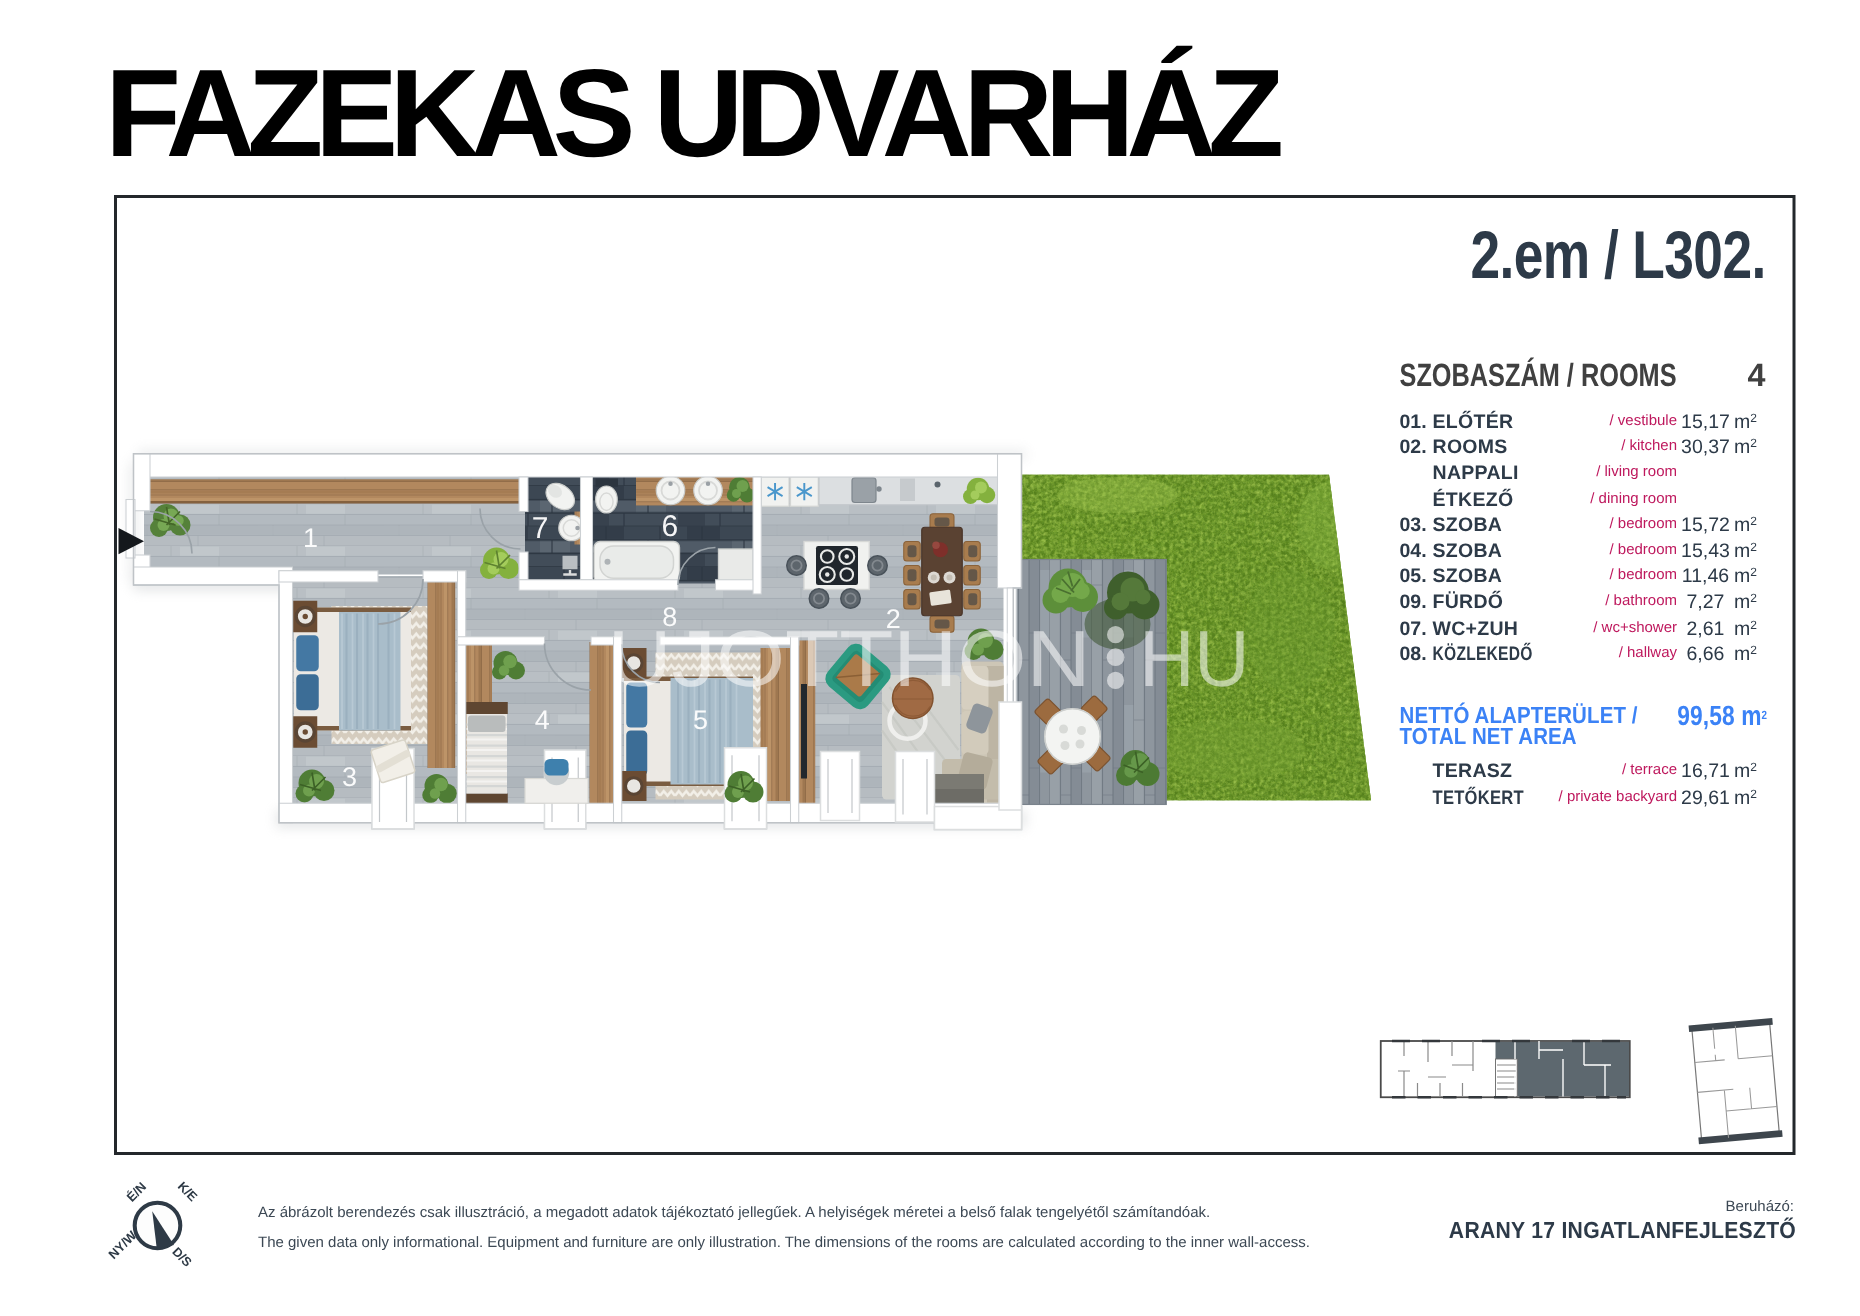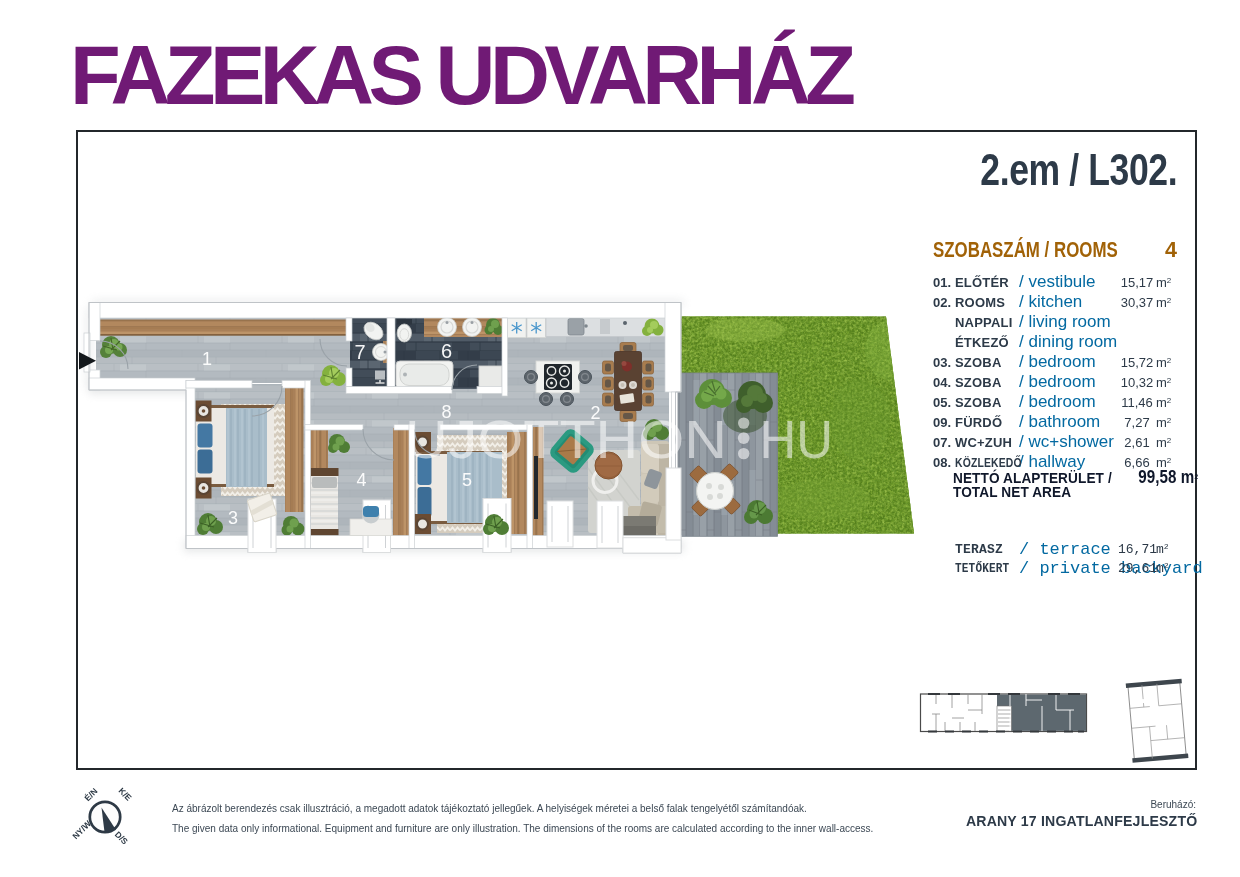--- a/index.html
+++ b/index.html
@@ -1,36 +1,36 @@
 <!DOCTYPE html>
 <html><head>
 <meta charset="utf-8">
 <style>
   html,body{margin:0;padding:0;}
   body{width:1240px;height:877px;position:relative;background:#ffffff;overflow:hidden;
        font-family:"Liberation Sans", sans-serif;}
   .abs{position:absolute;}
-  #title{left:70px;top:28px;font-size:83px;font-weight:bold;color:#701a75;letter-spacing:-5.6px;white-space:nowrap;}
+  #title{left:70px;top:28px;font-size:83px;font-weight:bold;color:#000000;letter-spacing:-5.6px;white-space:nowrap;}
   #frame{left:76px;top:130px;width:1121px;height:640px;border:2px solid #23272b;box-sizing:border-box;background:#fff;}
   #unit{right:63px;top:144px;font-size:45px;font-weight:bold;color:#2d3a48;letter-spacing:-0.5px;transform:scaleX(0.79);transform-origin:right top;}
-  #rooms-h{left:933px;top:238px;width:244px;font-size:21.5px;font-weight:bold;color:#a16207;}
+  #rooms-h{left:933px;top:238px;width:244px;font-size:21.5px;font-weight:bold;color:#404040;}
   #rooms-h .t{display:inline-block;transform:scaleX(0.785);transform-origin:left top;white-space:nowrap;}
   #rooms-h .n{position:absolute;right:0;top:0;}
   table.rt{position:absolute;left:933px;top:272px;border-collapse:collapse;width:245px;font-size:13px;color:#2d3a48;table-layout:fixed;}
   table.rt td{padding:0;height:17.2px;vertical-align:middle;white-space:nowrap;}
   td.c1{width:22px;font-weight:bold;}
   td.c2{width:64px;font-weight:bold;letter-spacing:0.2px;margin-left:32px;}
-  td.c3{font-size:17px;color:#0369a1;}
+  td.c3{font-size:10px;color:#be185d;text-align:right;}
   td.c4{text-align:center;width:38px;}
   td.c5{text-align:left;width:22px;}
   sup{font-size:8px;vertical-align:4px;}
-  #netto{left:933px;top:471px;font-size:15.5px;font-weight:bold;color:#0f172a;line-height:13.5px;width:245px;letter-spacing:0.1px;margin-left:20px;}
+  #netto{left:933px;top:471px;font-size:15.5px;font-weight:bold;color:#3b82f6;line-height:13.5px;width:245px;letter-spacing:0.1px;}
   #netto .nt{display:inline-block;transform:scaleX(0.88);transform-origin:left top;white-space:nowrap;}
   #netto .v{position:absolute;right:0;top:-1px;font-size:18.5px;transform:scaleX(0.82);transform-origin:right top;}
-  #terr{left:933px;top:540px;width:245px;font-size:13.5px;color:#2d3a48;font-family:Liberation Mono, monospace;}
+  #terr{left:933px;top:505px;width:245px;font-size:13.5px;color:#2d3a48;}
   #terr table{border-collapse:collapse;width:245px;font-size:13px;color:#2d3a48;table-layout:fixed;}
   #terr td{padding:0;height:17.4px;vertical-align:middle;white-space:nowrap;}
   #disc{left:172px;top:799px;font-size:10px;color:#3c4854;line-height:19.5px;}
   #beru{right:44px;top:799px;font-size:10px;color:#3c4854;text-align:right;}
   #arany{right:43px;top:812px;font-size:15.5px;font-weight:bold;color:#2d3a48;letter-spacing:0.2px;transform:scaleX(0.91);transform-origin:right top;}
   svg.plan{left:0;top:0;}
 </style>
 </head>
 <body>
 <div id="title" class="abs">FAZEKAS UDVARHÁZ</div>
@@ -71,21 +71,21 @@
         <td class="c1">03.</td>
         <td class="c2">SZOBA</td>
         <td class="c3">/ bedroom</td>
         <td class="c4">15,72</td>
         <td class="c5">m<sup>2</sup></td>
       </tr>
 <tr>
         <td class="c1">04.</td>
         <td class="c2">SZOBA</td>
         <td class="c3">/ bedroom</td>
-        <td class="c4">10,32</td>
+        <td class="c4">15,43</td>
         <td class="c5">m<sup>2</sup></td>
       </tr>
 <tr>
         <td class="c1">05.</td>
         <td class="c2">SZOBA</td>
         <td class="c3">/ bedroom</td>
         <td class="c4">11,46</td>
         <td class="c5">m<sup>2</sup></td>
       </tr>
 <tr>

